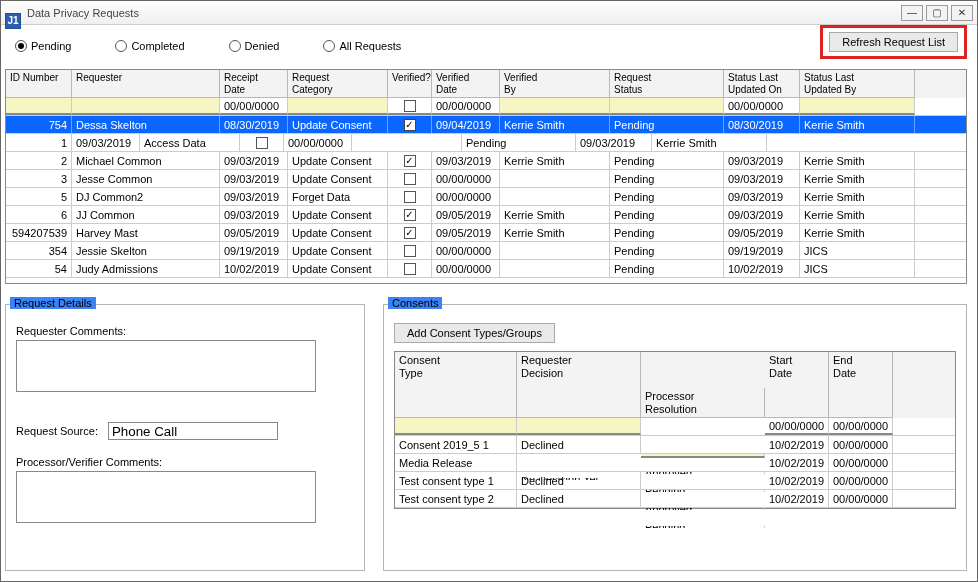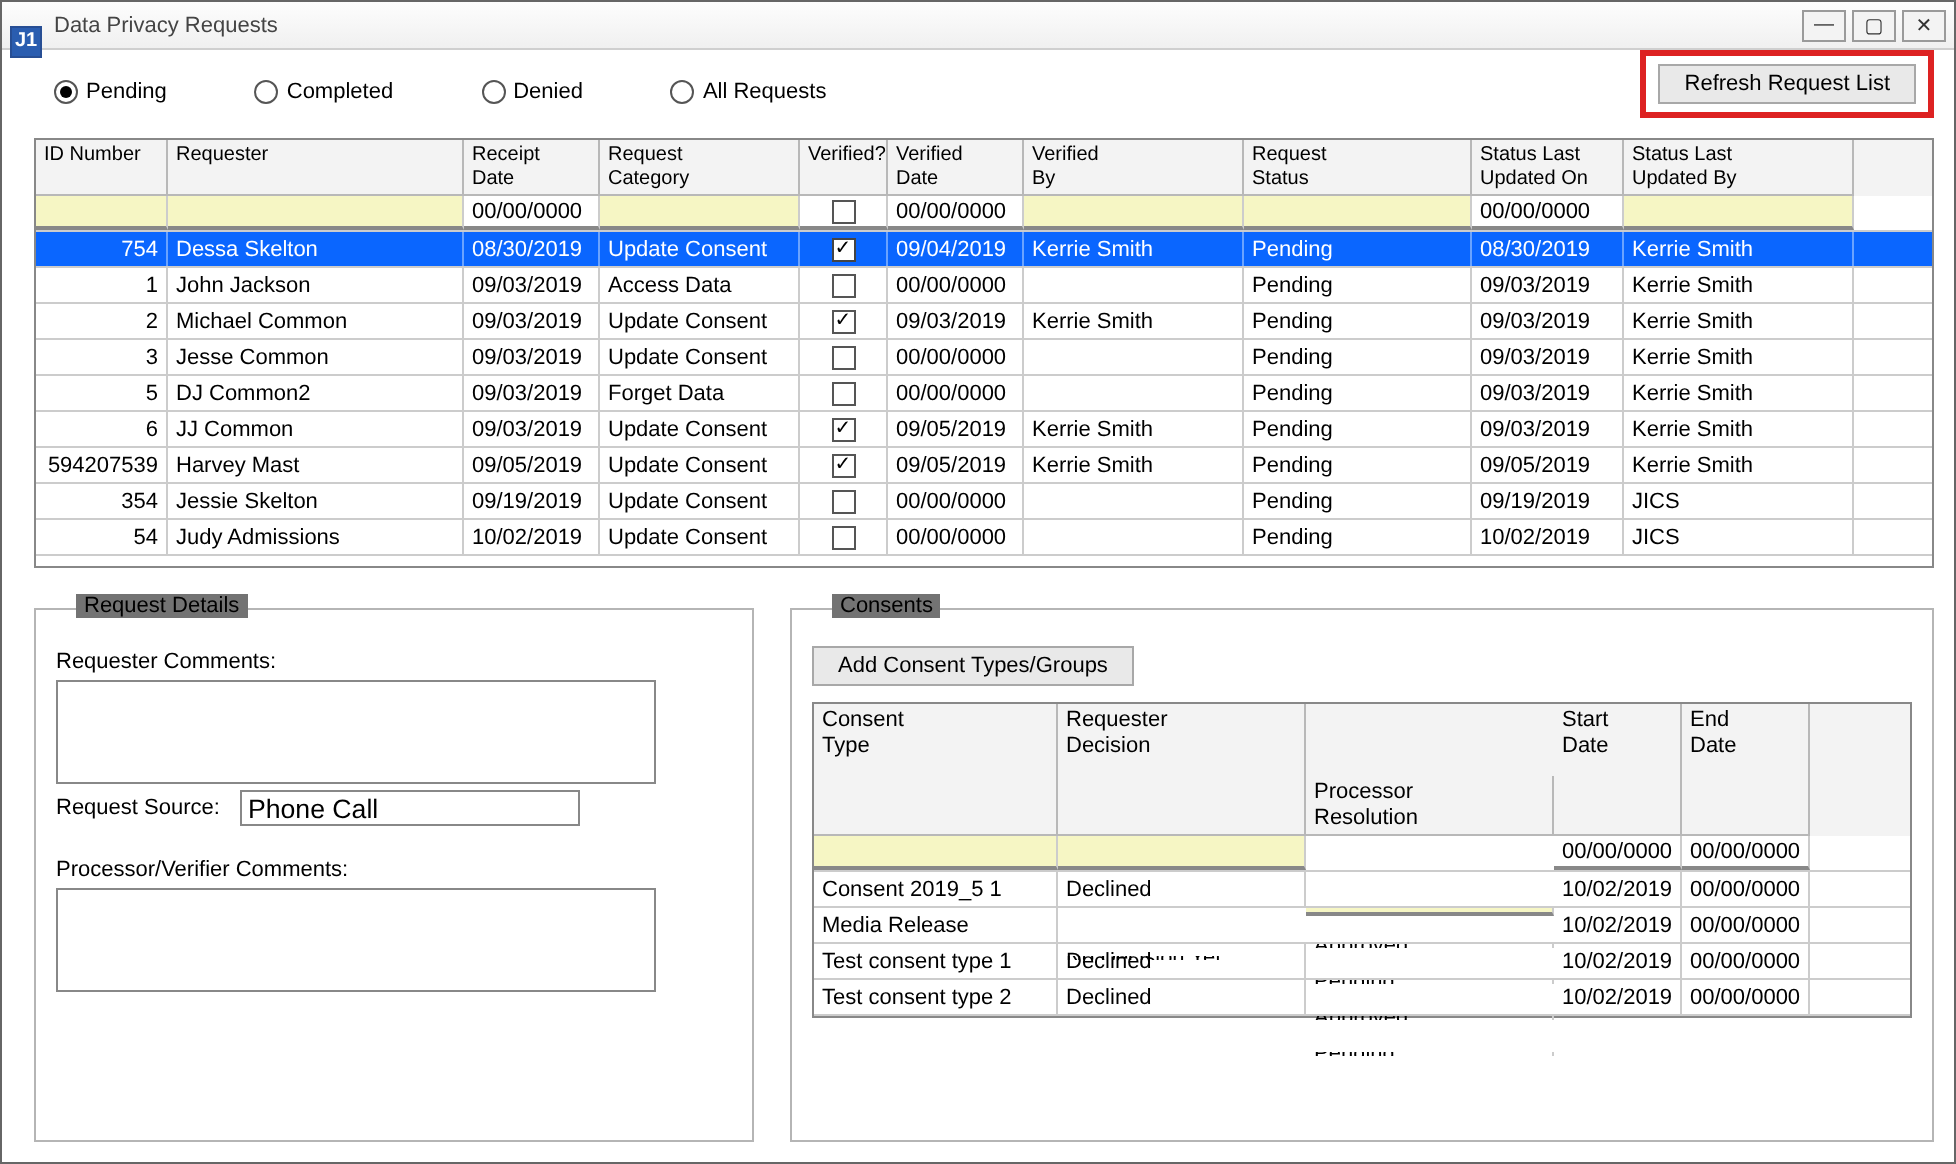--- a/index.html
+++ b/index.html
@@ -45,21 +45,21 @@
     background: #f3f3f3;
     display: flex; align-items: center; justify-content: center;
     font-size: 10px;
     color: #333;
     cursor: pointer;
   }
   .content {
     flex: 1;
     display: flex;
     flex-direction: column;
-    padding: 8px 10px 10px 16px;
+    padding: 8px 10px 10px 4px;
     border-radius: 32px;
   }
   .filter-row {
     display: flex;
     align-items: center;
     height: 26px;
     margin-bottom: 10px;
   }
   .radio-set { display: flex; gap: 44px; padding-left: 10px;}
   .radio-item { display: flex; align-items: center; gap: 4px; cursor: pointer;}
@@ -169,36 +169,36 @@
     flex: 1;
   }
   .group {
     border: 1px solid #b5b5b5;
     position: relative;
     padding: 18px 10px 10px 10px;
   }
   .group-title {
     position: absolute;
     top: -8px;
-    left: 20px;
-    background: #737373;
+    left: 4px;
+    background: #3b82f6;
     padding: 0 4px;
   }
   .left-panel { width: 360px; }
   .right-panel { flex: 1; }
   .field-label { margin: 2px 0 3px 0; }
   .textarea {
     width: 300px;
     height: 52px;
     border: 1px solid #888;
     background: #fff;
     resize: none;
     font-family: inherit;
   }
-  .row-inline { display: flex; align-items: center; gap: 10px; margin-top: 0;}
+  .row-inline { display: flex; align-items: center; gap: 10px; margin-top: 28px;}
   .textinput {
     border: 1px solid #888;
     height: 18px;
     padding: 1px 3px;
     width: 170px;
     font-family: inherit;
   }
 
   
   .cgrid {
@@ -331,21 +331,20 @@
               <span class="chk checked"></span>
             </div>
             <div class="cell c-vdate">09/04/2019</div>
             <div class="cell c-vby">Kerrie Smith</div>
             <div class="cell c-status">Pending</div>
             <div class="cell c-updon">08/30/2019</div>
             <div class="cell c-updby">Kerrie Smith</div>
           </div>
           <div class="grid-row">
             <div class="cell c-id num-right">1</div>
-            <div class="cell c-req">John Jackson</div>
             <div class="cell c-rdate">09/03/2019</div>
             <div class="cell c-cat">Access Data</div>
             <div class="cell c-ver">
               <span class="chk"></span>
             </div>
             <div class="cell c-vdate">00/00/0000</div>
             <div class="cell c-vby"></div>
             <div class="cell c-status">Pending</div>
             <div class="cell c-updon">09/03/2019</div>
             <div class="cell c-updby">Kerrie Smith</div>

